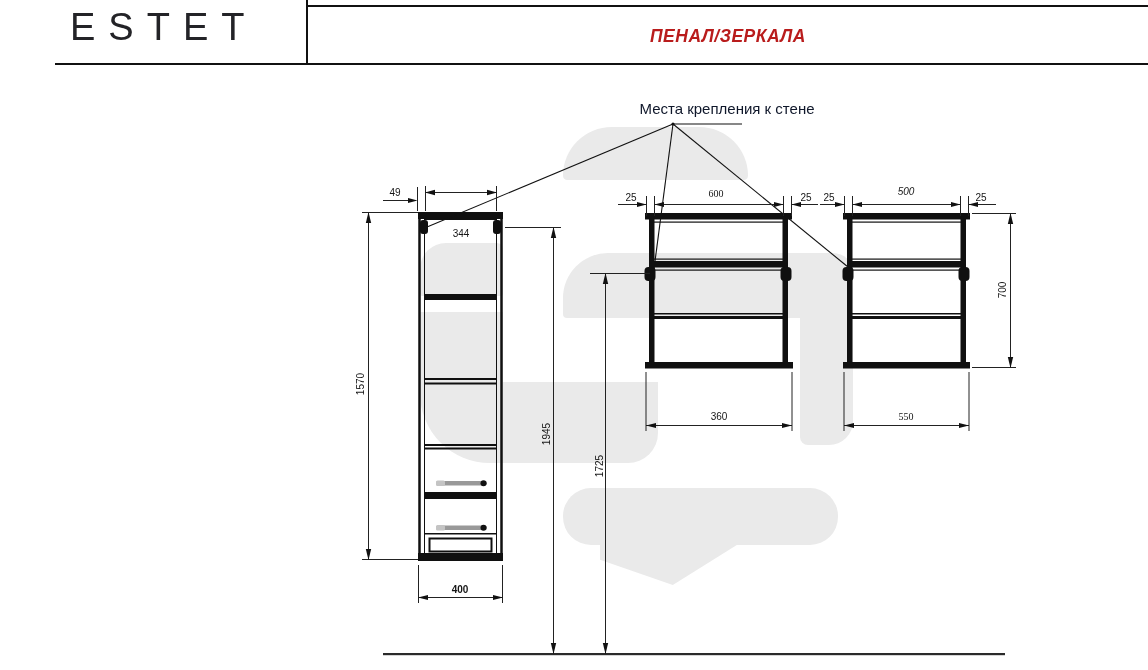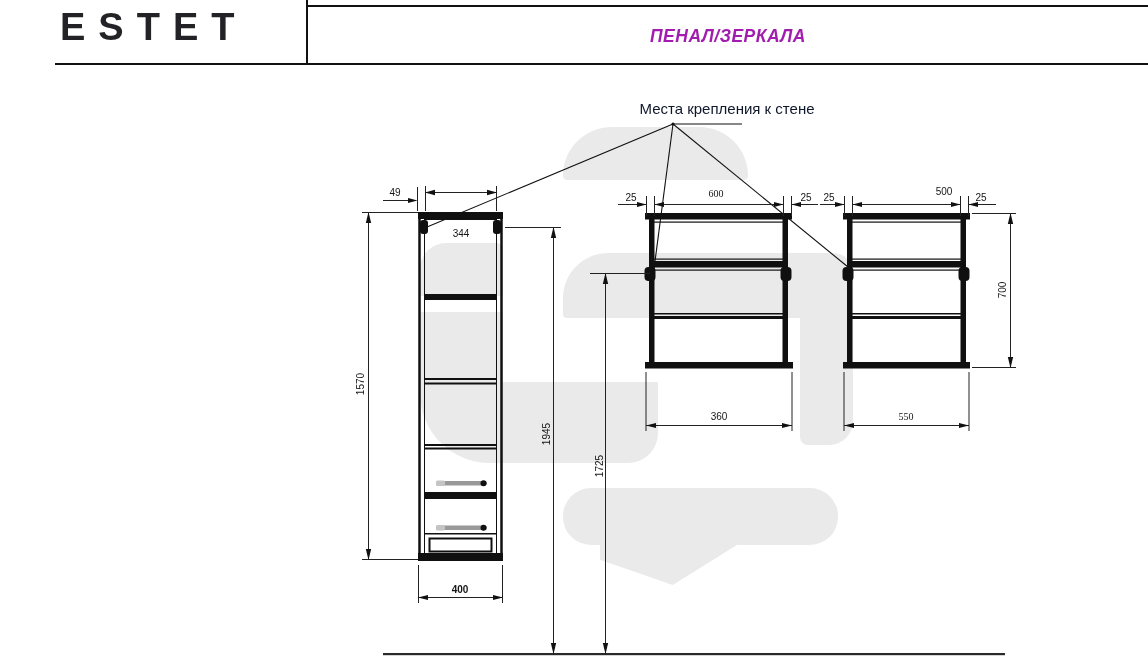--- a/index.html
+++ b/index.html
@@ -1,25 +1,25 @@
 <!DOCTYPE html>
 <html><head>
 <meta charset="utf-8">
 <style>
   html,body{margin:0;padding:0;background:#fff;}
   .page{position:relative;width:1148px;height:670px;background:#fff;overflow:hidden;
         font-family:"Liberation Sans", sans-serif;color:#111;}
   .abs{position:absolute;}
   
-  .brand{left:60px;top:6px;font-size:38px;font-weight:700;letter-spacing:13px;color:#232327;}
+  .brand{left:70px;top:6px;font-size:38px;font-weight:400;letter-spacing:13px;color:#232327;}
   .vline{left:306px;top:0;width:2px;height:64px;background:#111;}
   .hline-top{left:308px;top:5px;width:840px;height:2px;background:#111;}
   .hline-bottom{left:55px;top:63px;width:1093px;height:2px;background:#111;}
   .title{left:308px;top:26px;width:840px;text-align:center;font-size:17.5px;
-         font-style:italic;font-weight:600;letter-spacing:.5px;color:#a21caf;}
+         font-style:italic;font-weight:600;letter-spacing:.5px;color:#b91c1c;}
   
   .wm{background:#eaeaea;}
   
   .ann{left:577px;top:100px;width:300px;text-align:center;font-size:15px;color:#0f172a;}
   .dim{font-size:10px;color:#151515;text-align:center;line-height:12px;height:12px;}
   .rot{transform:rotate(-90deg);}
   svg{position:absolute;left:0;top:0;}
 </style>
 </head>
 <body>
@@ -193,18 +193,18 @@
   <div class="abs dim" style="left:440px;top:584px;width:40px;font-weight:bold;">400</div>
   <div class="abs dim rot" style="left:532px;top:428px;width:30px;">1945</div>
   <div class="abs dim rot" style="left:585px;top:460px;width:30px;">1725</div>
 
   <div class="abs dim" style="left:616px;top:192px;width:30px;">25</div>
   <div class="abs dim" style="left:696px;top:188px;width:40px;font-family:Liberation Serif, serif;">600</div>
   <div class="abs dim" style="left:791px;top:192px;width:30px;">25</div>
   <div class="abs dim" style="left:699px;top:411px;width:40px;">360</div>
 
   <div class="abs dim" style="left:814px;top:192px;width:30px;">25</div>
-  <div class="abs dim" style="left:924px;top:186px;width:40px;">500</div>
+  <div class="abs dim" style="left:886px;top:186px;width:40px;font-style:italic;">500</div>
   <div class="abs dim" style="left:966px;top:192px;width:30px;">25</div>
   <div class="abs dim" style="left:886px;top:411px;width:40px;font-family:Liberation Serif, serif;">550</div>
   <div class="abs dim rot" style="left:988px;top:284px;width:30px;">700</div>
 
 </div>
 
 </body></html>

